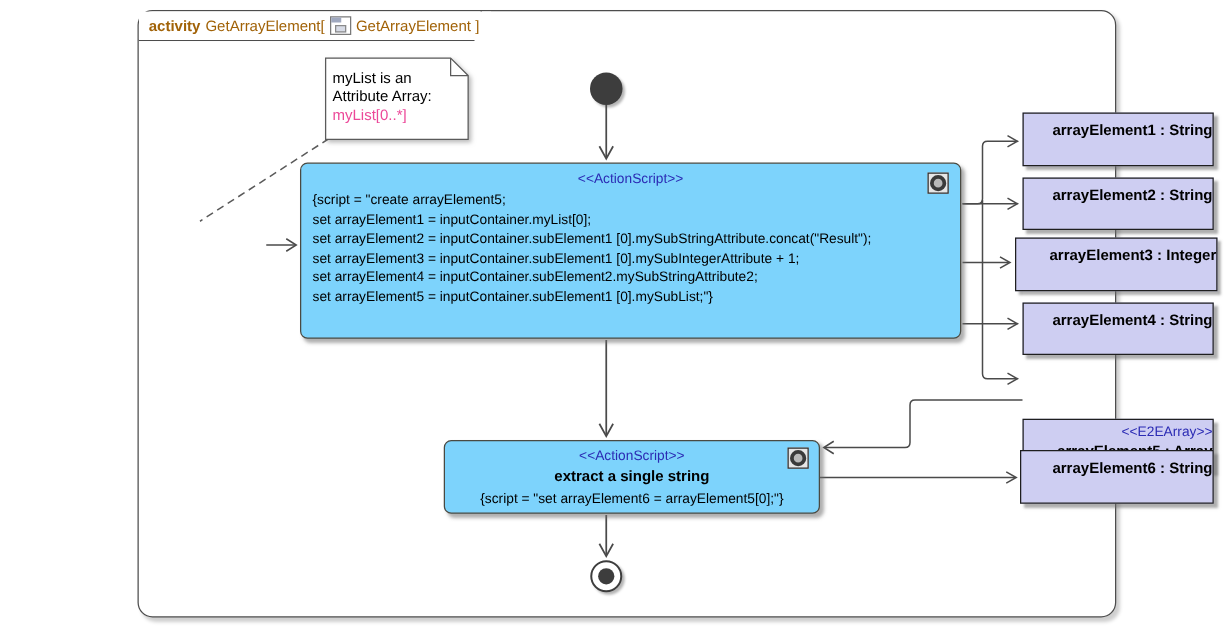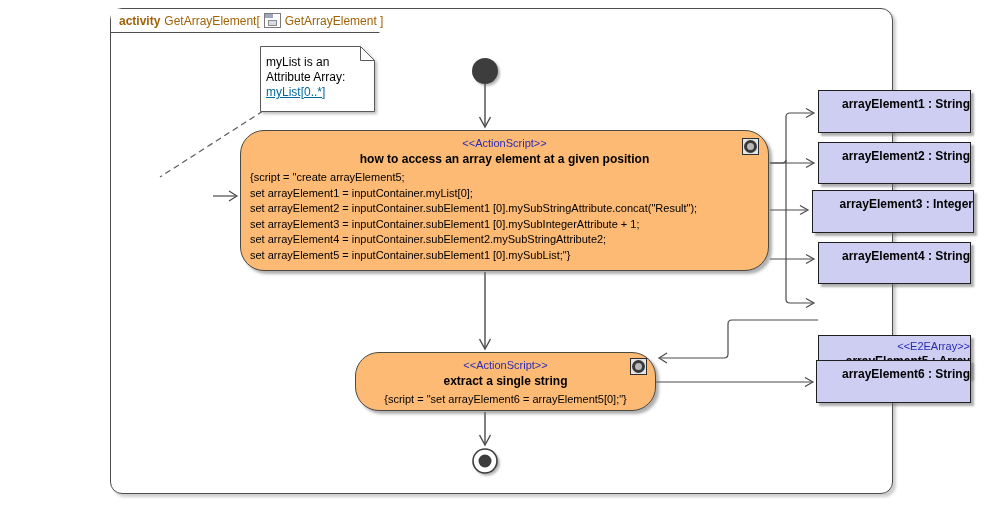--- a/index.html
+++ b/index.html
@@ -23,33 +23,33 @@
   svg.overlay{position:absolute;left:0;top:0;z-index:2;}
 
   
   .obj{position:absolute;background:#cecef2;border:1px solid #1f1f1f;
     box-shadow:3px 3px 2px rgba(110,110,110,.55);z-index:3;
     font-size:12px;font-weight:bold;color:#000;text-align:right;}
   .obj .stereo{font-weight:normal;color:#2b2bb4;font-size:11px;line-height:14px;padding-top:3px;}
   .obj .objname{padding-top:6px;}
   .obj.two .objname{padding-top:1px;}
 
-  .action{position:absolute;background:#fdba74;border:1.5px solid #4a4a42;border-radius:24px;
+  .action{position:absolute;background:#7dd3fc;border:1.5px solid #4a4a42;border-radius:6px;
     box-shadow:3px 3px 3px rgba(110,110,110,.55);z-index:3;color:#000;}
   .action .stereo{text-align:center;color:#2b2bb4;font-size:11px;line-height:16px;padding-top:4px;}
   .action .atitle{text-align:center;font-weight:bold;font-size:12px;line-height:17px;}
   .action .script{font-size:11px;line-height:15.5px;padding:2px 9px 0 9px;white-space:nowrap;}
   .gear{position:absolute;width:15px;height:15px;border:1px solid #2e2e2e;background:#e6e6e6;
     display:flex;align-items:center;justify-content:center;}
   .gear .cog{width:7px;height:7px;border:3px solid #3a3a3a;border-radius:50%;background:#b9b9b9;}
 
   
   .note-text{position:absolute;left:266px;top:55px;width:104px;z-index:3;
     font-size:12px;line-height:15px;color:#000;}
-  .note-link{color:#0369a1;text-decoration:underline;cursor:pointer;}
+  .note-link{color:#ec4899;cursor:pointer;}
 </style>
 </head>
 <body>
 
 <div id="canvas">
 
   <div class="frame"></div>
 
   <svg class="overlay" width="985" height="510" viewBox="0 0 985 510">
 
@@ -132,21 +132,20 @@
 
   <div class="note-text">
     <div>myList is an</div>
     <div>Attribute Array:</div>
     <div><span class="note-link">myList[0..*]</span></div>
   </div>
 
 
   <div class="action" style="left:240px;top:130px;width:527px;height:139px;">
     <div class="stereo">&lt;&lt;ActionScript&gt;&gt;</div>
-    <div class="atitle">how to access an array element at a given position</div>
     <div class="script">
       <div>{script = "create arrayElement5;</div>
       <div>set arrayElement1 = inputContainer.myList[0];</div>
       <div>set arrayElement2 = inputContainer.subElement1 [0].mySubStringAttribute.concat("Result");</div>
       <div>set arrayElement3 = inputContainer.subElement1 [0].mySubIntegerAttribute + 1;</div>
       <div>set arrayElement4 = inputContainer.subElement2.mySubStringAttribute2;</div>
       <div>set arrayElement5 = inputContainer.subElement1 [0].mySubList;"}</div>
     </div>
     <div class="gear" style="right:9px;top:7px;">
         <div class="cog"></div>

